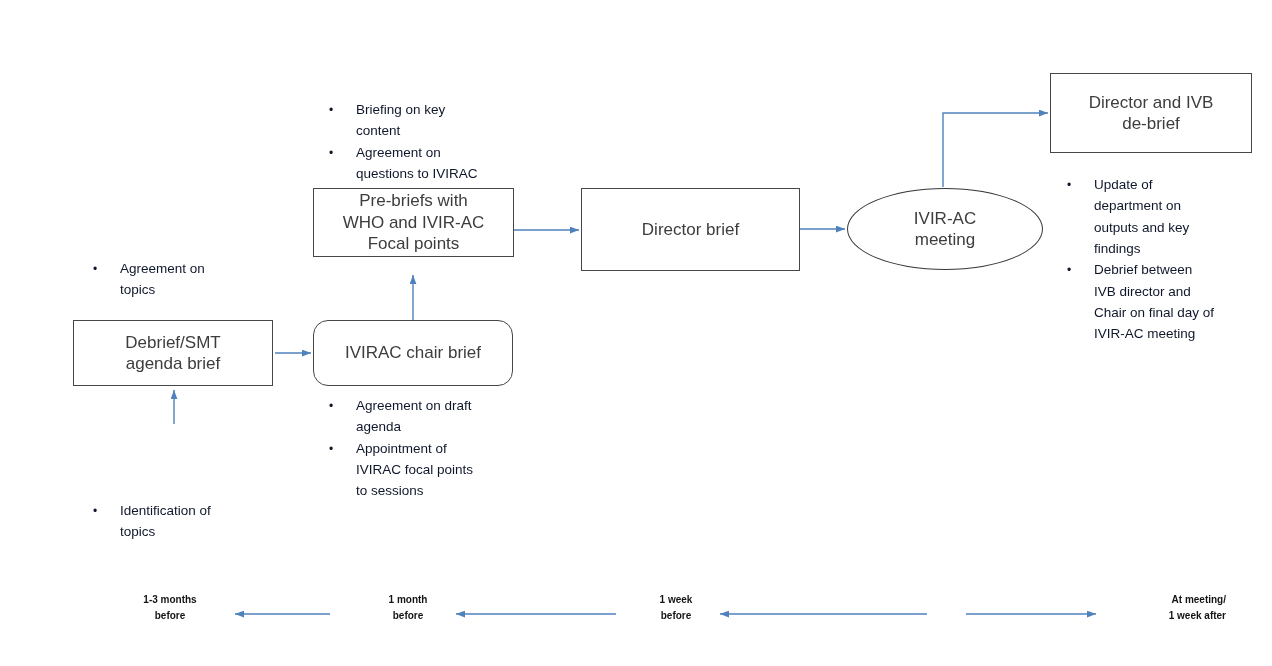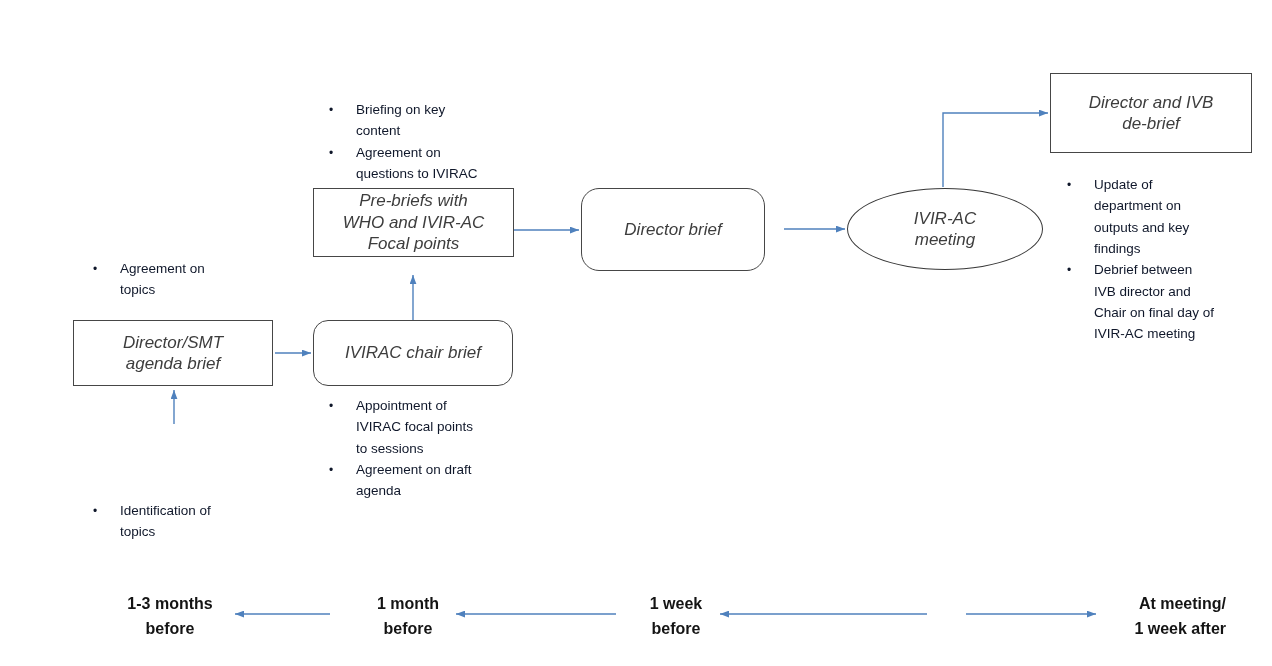--- a/index.html
+++ b/index.html
@@ -34,31 +34,30 @@
     border: 1.5px solid #464646;
     background: #ffffff;
     display: flex;
     align-items: center;
     justify-content: center;
     text-align: center;
     color: #3d3d3d;
     font-size: 17px;
     line-height: 1.26;
     white-space: pre-line;
-    font-style: italic;
   }
   .node.ellipse {
     border-radius: 50%;
     border-color: #383838;
   }
   .n-who      { left: 73px;   top: 424px; width: 202px; height: 69px; }
   .n-dsmt     { left: 73px;   top: 320px; width: 200px; height: 66px; }
   .n-chair    { left: 313px;  top: 320px; width: 200px; height: 66px; border-radius: 15px; }
   .n-pre      { left: 313px;  top: 188px; width: 201px; height: 69px; }
-  .n-dbrief   { left: 581px;  top: 188px; width: 184px; height: 83px; border-radius: 18px; }
+  .n-dbrief   { left: 581px;  top: 188px; width: 219px; height: 83px; }
   .n-meeting  { left: 847px;  top: 188px; width: 196px; height: 82px; }
   .n-debrief  { left: 1050px; top: 73px;  width: 202px; height: 80px; }
 
   .blist {
     position: absolute;
     margin: 2px;
     padding: 0;
     list-style: none;
     color: #0f172a;
     font-size: 13.5px;
@@ -77,21 +76,21 @@
   .l-topics   { left: 82px;   top: 256px; width: 170px; }
   .l-ident    { left: 82px;   top: 498px; width: 180px; }
   .l-prebrief { left: 318px;  top: 97px;  width: 190px; }
   .l-chair    { left: 318px;  top: 393px; width: 200px; }
   .l-debrief  { left: 1056px; top: 172px; width: 208px; }
 
   .tlabel {
     position: absolute;
     top: 592px;
     width: 132px;
-    font-size: 16px;
+    font-size: 10px;
     font-weight: bold;
     color: #141414;
     text-align: center;
     line-height: 1.55;
     white-space: pre-line;
   }
   .t-1 { left: 104px; }
   .t-2 { left: 342px; }
   .t-3 { left: 610px; }
   .t-4 { left: 1076px; width: 150px; text-align: right; }
@@ -113,21 +112,21 @@
     <path class="conn" marker-end="url(#ah)" d="M514,230 L579,230"></path>
     <path class="conn" marker-end="url(#ah)" d="M784,229 L845,229"></path>
     <path class="conn" marker-end="url(#ah)" d="M943,187 L943,113 L1048,113"></path>
     <path class="conn" marker-end="url(#ah)" d="M330,614 L235,614"></path>
     <path class="conn" marker-end="url(#ah)" d="M616,614 L456,614"></path>
     <path class="conn" marker-end="url(#ah)" d="M927,614 L720,614"></path>
     <path class="conn" marker-end="url(#ah)" d="M966,614 L1096,614"></path>
   </svg>
 
 
-  <div class="node n-dsmt">Director/SMT
+  <div class="node n-dsmt">Debrief/SMT
 agenda brief</div>
 
   <div class="node n-chair">IVIRAC chair brief</div>
 
   <div class="node n-pre">Pre-briefs with
 WHO and IVIR-AC
 Focal points</div>
 
   <div class="node n-dbrief">Director brief</div>
 
@@ -162,28 +161,28 @@
     <li>
       <span class="dot"></span>
       <span class="txt">Agreement on
 questions to IVIRAC</span>
     </li>
   </ul>
 
   <ul class="blist l-chair">
     <li>
       <span class="dot"></span>
+      <span class="txt">Agreement on draft
+agenda</span>
+    </li>
+    <li>
+      <span class="dot"></span>
       <span class="txt">Appointment of
 IVIRAC focal points
 to sessions</span>
-    </li>
-    <li>
-      <span class="dot"></span>
-      <span class="txt">Agreement on draft
-agenda</span>
     </li>
   </ul>
 
   <ul class="blist l-debrief">
     <li>
       <span class="dot"></span>
       <span class="txt">Update of
 department on
 outputs and key
 findings</span>

